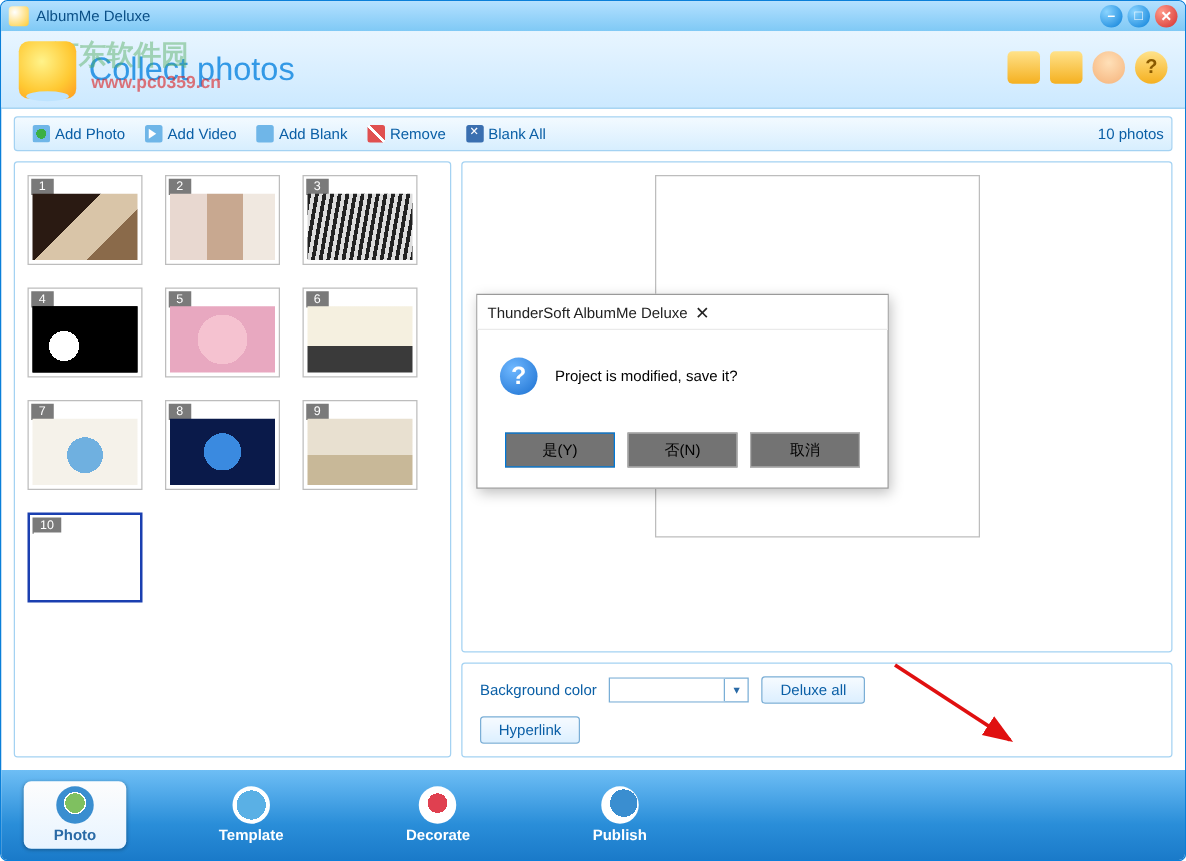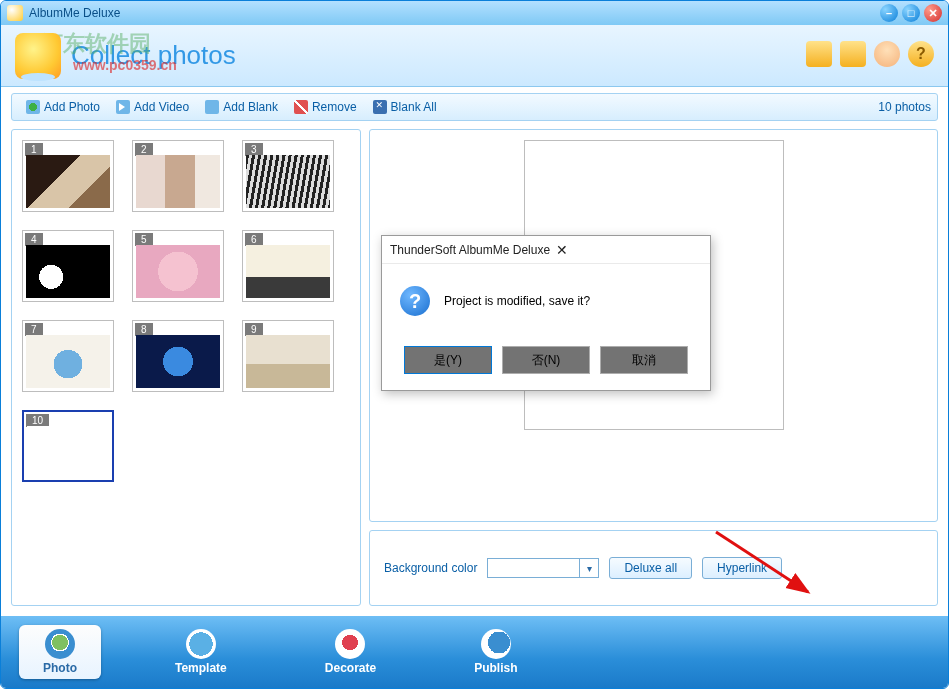--- a/index.html
+++ b/index.html
@@ -148,21 +148,21 @@
   background: #fff;
   margin-top: 4px;
 }
 .options-box {
   height: 76px;
   border: 1px solid #a4d2f2;
   border-radius: 3px;
   background: #fff;
   padding: 10px 14px;
   font-size: 12px; color: #0a5fa6;
-  display: flex; flex-direction: row; gap: 10px;
+  display: flex; flex-direction: column; gap: 10px;
 }
 .opt-row { display: flex; align-items: center; gap: 10px; }
 .color-select { width: 112px; height: 20px; border:1px solid #7aaed6; background:#fff; display:flex; }
 .color-swatch { flex:1; background:#fff; border-right:1px solid #7aaed6; }
 .color-dd { width:18px; display:flex;align-items:center;justify-content:center;color:#2a6aa6;font-size:10px;cursor:pointer; }
 .soft-btn {
   border: 1px solid #7aaed6; background: linear-gradient(#f6fbff,#dcefff);
   color: #0a5fa6; font-size: 12px; padding: 3px 14px; border-radius: 3px; cursor:pointer;
 }
 

